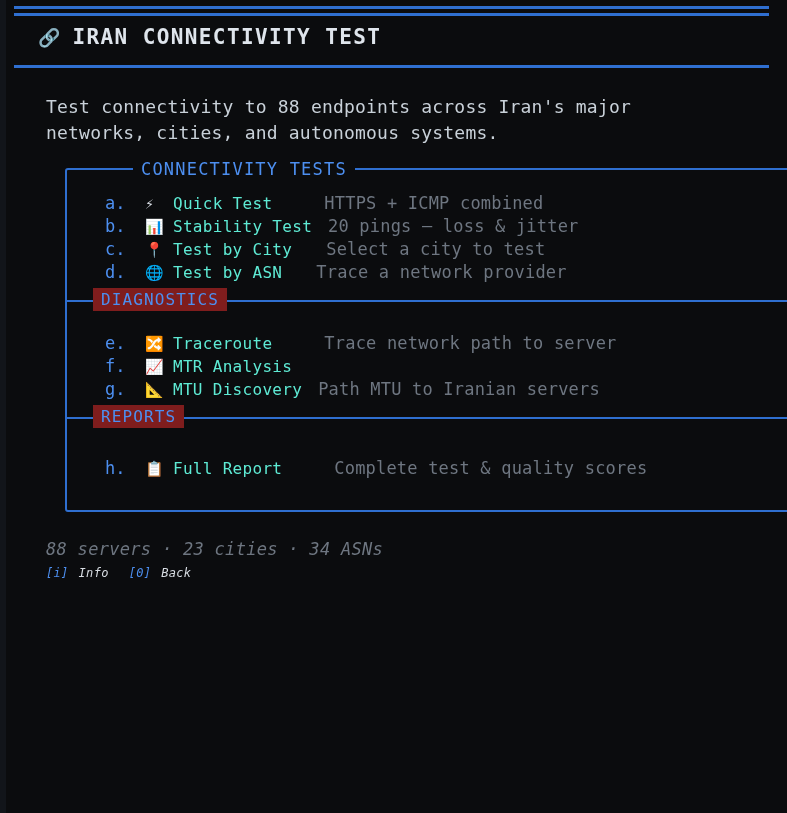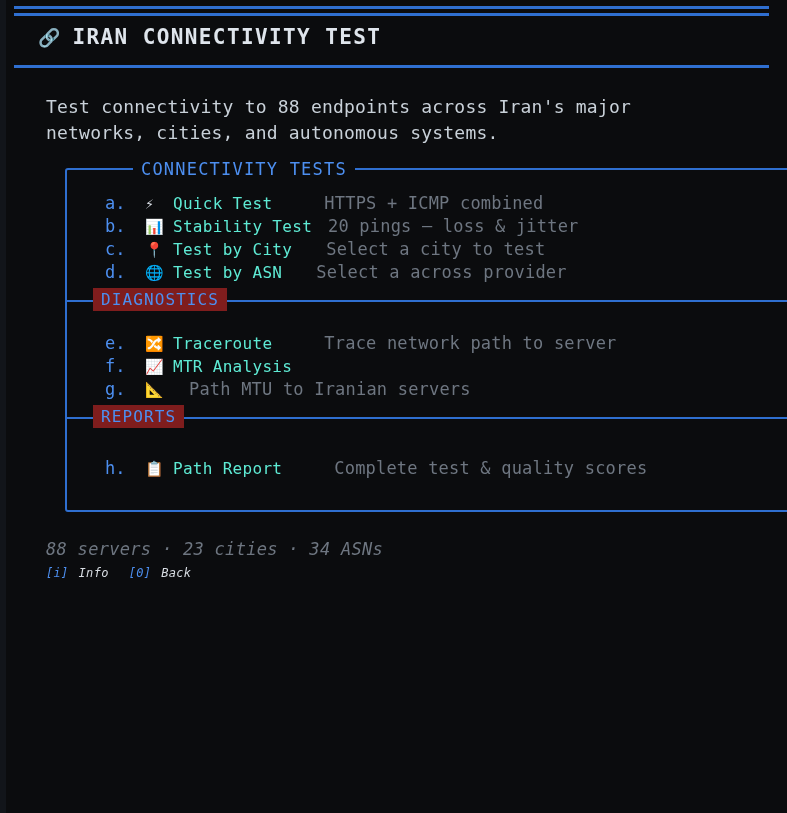--- a/index.html
+++ b/index.html
@@ -216,21 +216,21 @@
         <div class="row">
           <span class="key">c.</span>
           <span class="emoji">📍</span>
           <span class="name">Test by City</span>
           <span class="desc" style="margin-left:34px">Select a city to test</span>
         </div>
         <div class="row">
           <span class="key">d.</span>
           <span class="emoji">🌐</span>
           <span class="name">Test by ASN</span>
-          <span class="desc" style="margin-left:34px">Select a across provider</span>
+          <span class="desc" style="margin-left:34px">Trace a network provider</span>
         </div>
       </div>
 
       <div class="section-head">
         <span class="label">DIAGNOSTICS</span>
       </div>
 
       <div class="group">
         <div style="height:14px"></div>
         <div class="row">
@@ -240,34 +240,35 @@
           <span class="desc" style="margin-left:52px">Trace network path to server</span>
         </div>
         <div class="row">
           <span class="key">f.</span>
           <span class="emoji">📈</span>
           <span class="name">MTR Analysis</span>
         </div>
         <div class="row">
           <span class="key">g.</span>
           <span class="emoji">📐</span>
+          <span class="name">MTU Discovery</span>
           <span class="desc" style="margin-left:16px">Path MTU to Iranian servers</span>
         </div>
       </div>
 
       <div class="section-head">
         <span class="label">REPORTS</span>
       </div>
 
       <div class="group">
         <div style="height:22px"></div>
         <div class="row">
           <span class="key">h.</span>
           <span class="emoji">📋</span>
-          <span class="name">Path Report</span>
+          <span class="name">Full Report</span>
           <span class="desc" style="margin-left:52px">Complete test &amp; quality scores</span>
         </div>
         <div style="height:14px"></div>
       </div>
     </div>
 
     <div class="footer">
       <div class="stats">88 servers · 23 cities · 34 ASNs</div>
       <div class="actions">
         <span class="bk">[i]</span><span class="sp"></span><span class="lbl">Info</span><span class="sp"></span><span class="sp"></span><span class="bk">[0]</span><span class="sp"></span><span class="lbl">Back</span>

